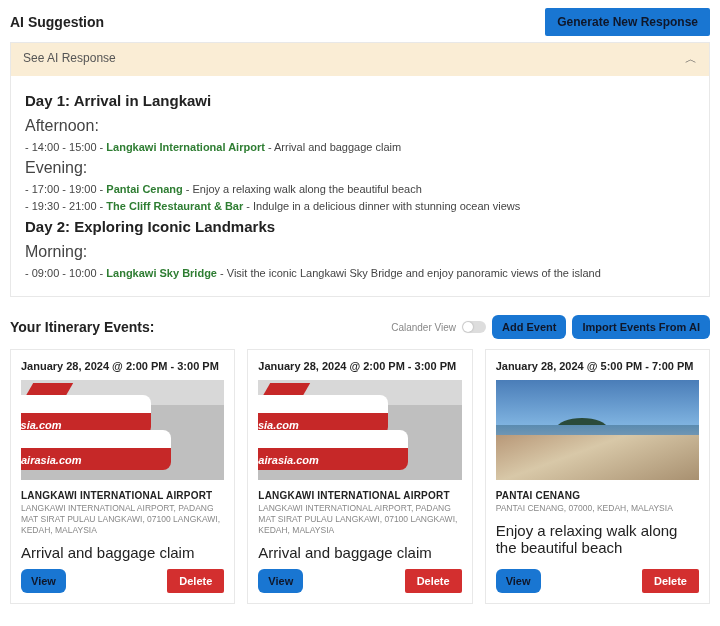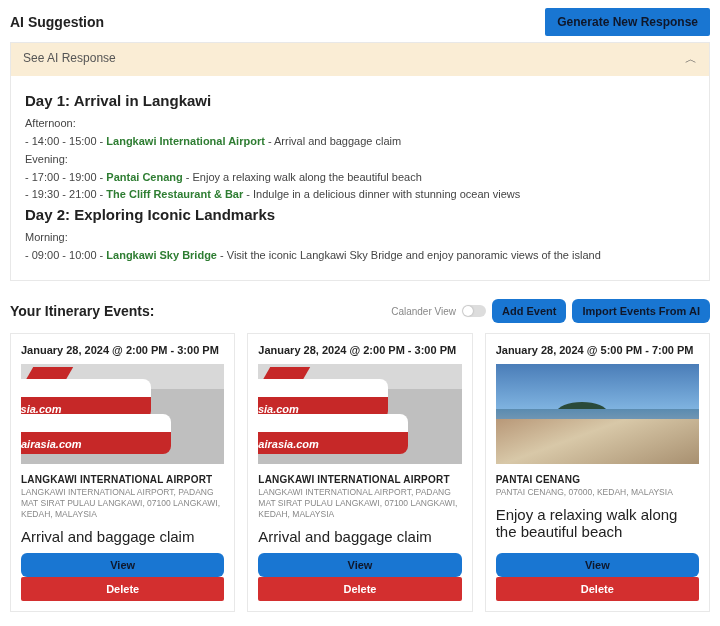--- a/index.html
+++ b/index.html
@@ -10,39 +10,39 @@
 .btn-primary.small { padding: 6px 10px; font-size: 11px; border-radius: 6px; }
 .btn-danger { background: #d32f2f; color: #fff; border: none; padding: 6px 12px; font-size: 11px; font-weight: 600; border-radius: 2px; cursor: pointer; }
 .ai-panel { border: 1px solid #e8e8e8; margin-bottom: 18px; }
 .accordion-header { background: #faedd5; padding: 8px 12px; display: flex; justify-content: space-between; align-items: flex-start; cursor: pointer; }
 .accordion-header span { color: #555; font-size: 12px; }
 .chevron { color: #999; font-size: 12px; }
 .ai-body { padding: 10px 14px 14px; max-height: 220px; overflow-y: auto; position: relative; }
 .ai-body::-webkit-scrollbar { width: 6px; }
 .ai-body::-webkit-scrollbar-thumb { background: #ccc; }
 .day-title { font-size: 15px; font-weight: 700; margin: 6px 0 8px; }
-.period { font-size: 11px; color: #444; margin: 6px 0; }
+.period { font-size: 16px; color: #444; margin: 6px 0; }
 .item-line { font-size: 11px; color: #444; margin: 5px 0; }
 .item-line .time { }
 .item-line .place { color: #2e7d32; font-weight: 600; }
 .item-line .desc { }
 .events-header { display: flex; justify-content: space-between; align-items: center; margin: 8px 0 10px; }
 .events-title { font-size: 14px; font-weight: 700; }
 .events-controls { display: flex; align-items: center; gap: 6px; }
 .toggle-label { font-size: 10px; color: #888; }
 .toggle { width: 24px; height: 12px; background: #ddd; border-radius: 6px; position: relative; cursor: pointer; }
 .toggle::after { content: ''; position: absolute; left: 1px; top: 1px; width: 10px; height: 10px; background: #fff; border-radius: 50%; box-shadow: 0 0 2px rgba(0,0,0,.3); }
 .cards { display: flex; gap: 12px; }
 .card { border: 1px solid #e8e8e8; padding: 10px; width: 226px; display: flex; flex-direction: column; }
 .card-datetime { font-size: 11px; font-weight: 700; margin-bottom: 8px; }
 .card-img { width: 100%; height: 100px; margin-bottom: 10px; }
 .card-loc { font-size: 10px; font-weight: 700; letter-spacing: .2px; margin-bottom: 2px; }
 .card-addr { font-size: 8.5px; color: #888; line-height: 1.3; margin-bottom: 8px; }
 .card-desc { font-size: 15px; margin-bottom: 8px; flex: 1; }
-.card-actions { display: flex; justify-content: space-between; flex-direction: column; }
+.card-actions { display: flex; justify-content: space-between; }
 
 .airport { background: linear-gradient(#d8d8d8 0 25%, #bfbfbf 25% 100%); position: relative; overflow: hidden; }
 .plane { position: absolute; height: 40px; width: 180px; background: linear-gradient(#fff 0 45%, #c62828 45% 100%); border-radius: 20px 8px 8px 20px; }
 .plane.p1 { top: 15px; left: -50px; }
 .plane.p2 { top: 50px; left: -30px; }
 .plane .txt { position: absolute; bottom: 4px; left: 30px; color: #fff; font-weight: 700; font-size: 11px; font-style: italic; }
 .redtail { position: absolute; background: #c62828; width: 40px; height: 25px; top: 3px; left: 5px; transform: skewX(-30deg); }
 
 .beach { position: relative; overflow: hidden; }
 .sky { position: absolute; inset: 0 0 55% 0; background: linear-gradient(#4a7db8, #7fb3e0); }

